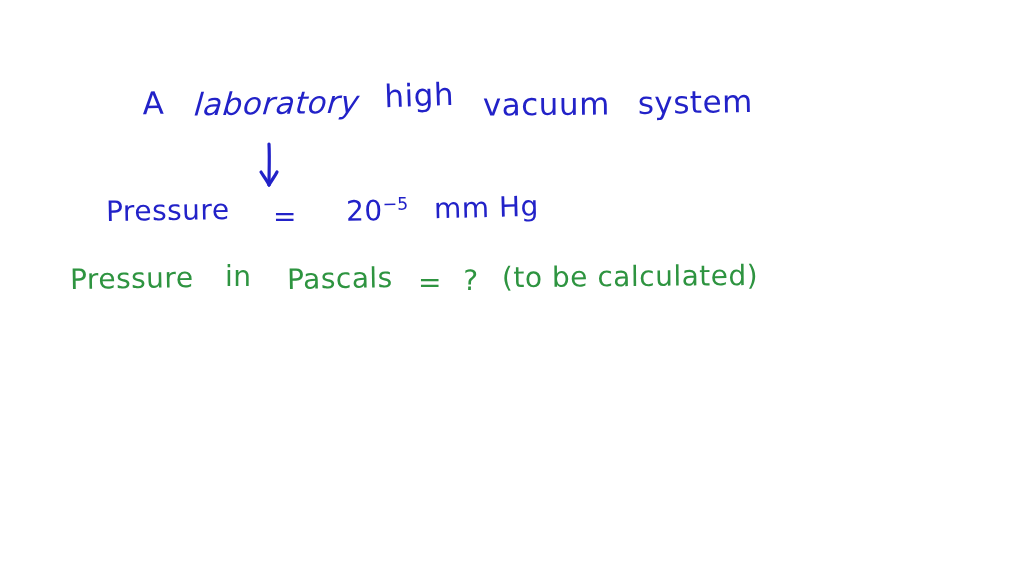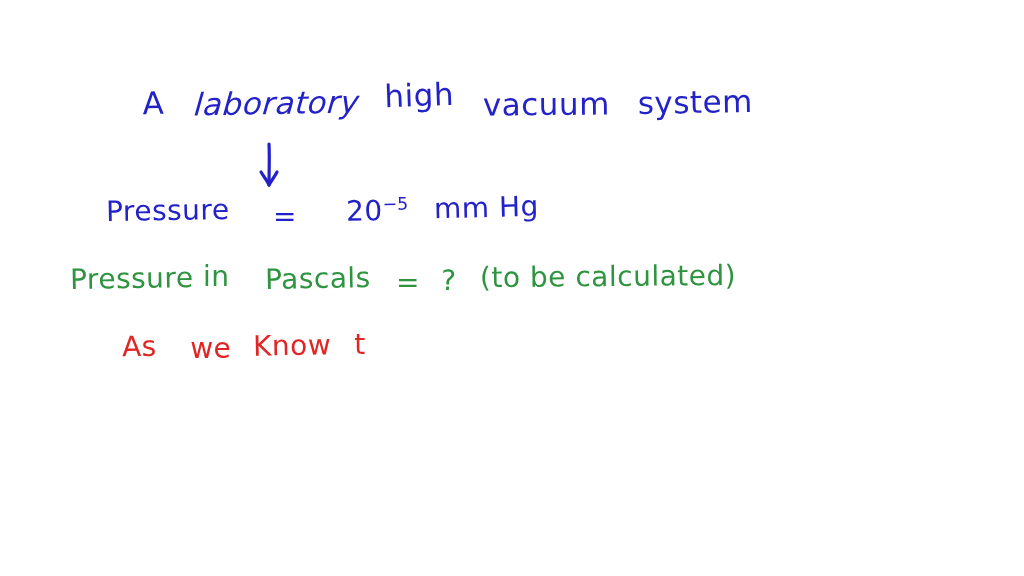--- a/index.html
+++ b/index.html
@@ -73,21 +73,21 @@
   }
 
   
   #line-question {
     left: 70px;
     top: 265px;
     font-size: 28px;
   }
   #line-question .seg { display: inline-block; }
   #line-question .seg-label  { transform: rotate(-1deg); }
-  #line-question .seg-in     { transform: translateY(-2px); }
+  #line-question .seg-in     { margin-left: 22px; transform: translateY(-2px); }
   #line-question .seg-unit   { margin-left: 26px; transform: rotate(-1deg); }
   #line-question .seg-eq     { margin-left: 16px; transform: translateY(4px); }
   #line-question .seg-qmark  { margin-left: 12px; transform: translateY(2px) rotate(2deg); }
   #line-question .seg-note   { margin-left: 14px; transform: translateY(-2px) rotate(-0.5deg); }
 
   
   #line-note {
     left: 122px;
     top: 333px;
     font-size: 28px;
@@ -126,20 +126,14 @@
 
   <div class="hand ink-green" id="line-question">
     <span class="seg seg-label">Pressure</span>
     <span class="seg seg-in">in</span>
     <span class="seg seg-unit">Pascals</span>
     <span class="seg seg-eq">=</span>
     <span class="seg seg-qmark">?</span>
     <span class="seg seg-note">(to be calculated)</span>
   </div>
 
-  <div class="hand ink-red" id="line-note">
-    <span class="seg seg-as">As</span>
-    <span class="seg seg-we">we</span>
-    <span class="seg seg-know">Know</span>
-    <span class="seg seg-t">t</span>
-  </div>
 
 </div>
 
 </body></html>

